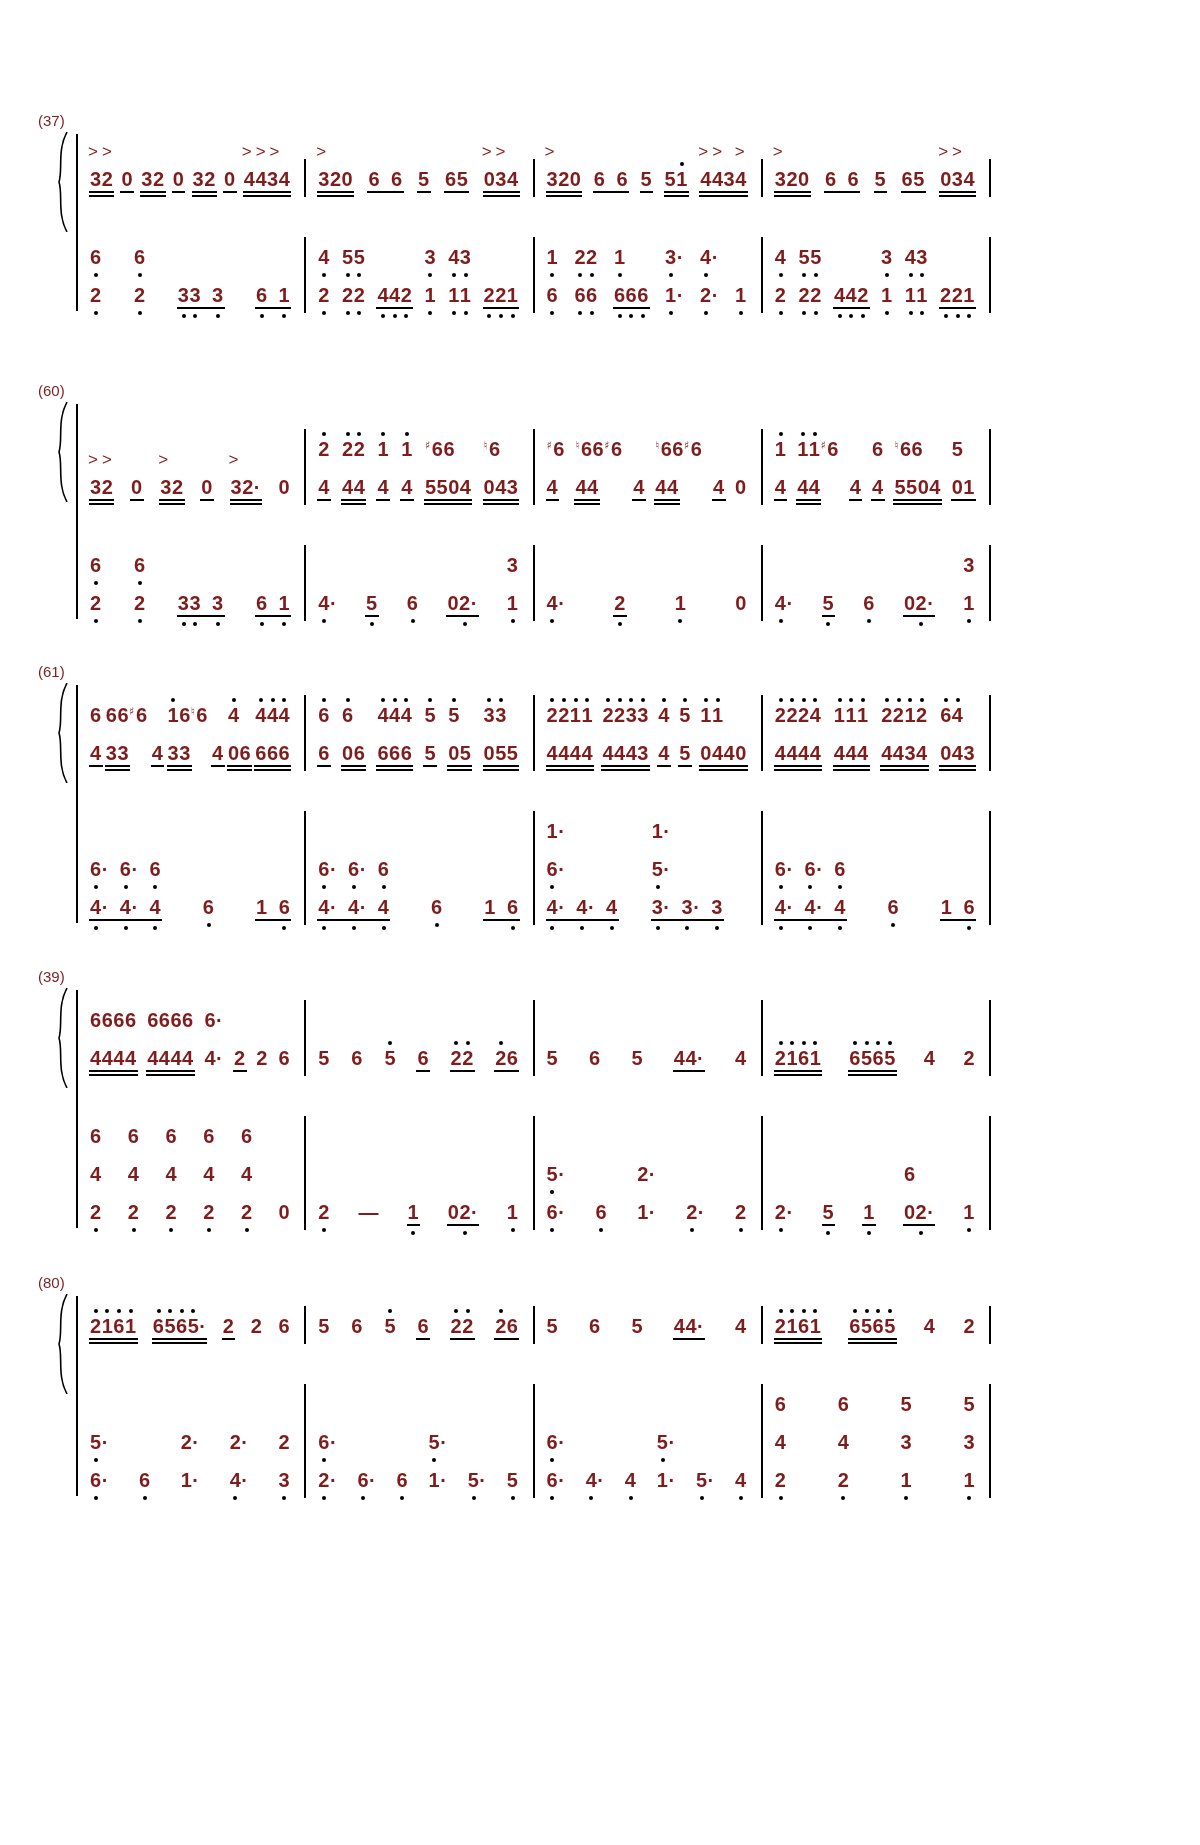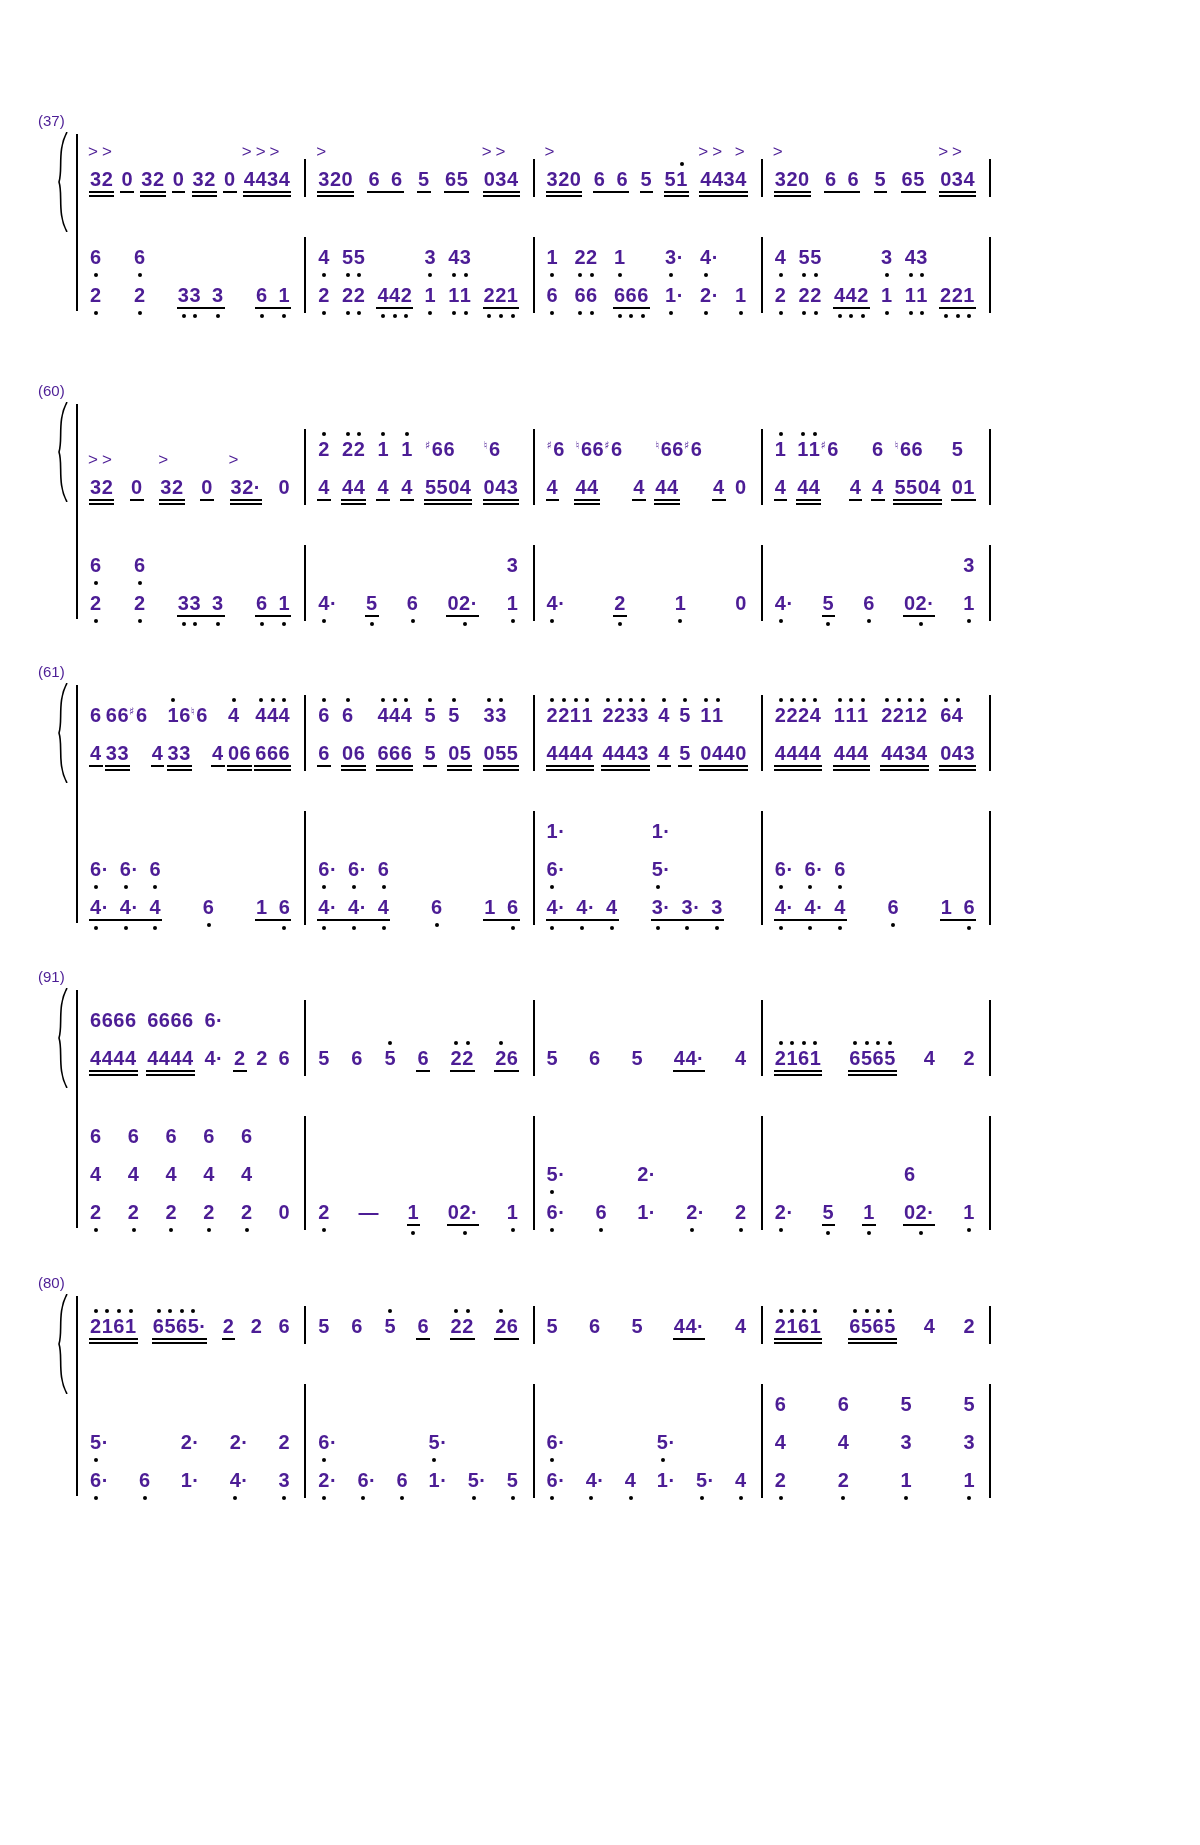--- a/index.html
+++ b/index.html
@@ -1,17 +1,17 @@
 <!DOCTYPE html>
 <html><head>
 <meta charset="utf-8">
 <style>
   html,body{margin:0;padding:0;background:#fff;}
   .page{width:1200px;height:1845px;position:relative;background:#fff;overflow:hidden;
-        font-family:"Liberation Sans",sans-serif;color:#4c1d95;}
+        font-family:"Liberation Sans",sans-serif;color:#7f1d1d;}
   .content{padding-top:112px;}
   .system{margin-left:76px;margin-right:209px;position:relative;}
   .syslabel{font-size:15px;line-height:18px;margin-left:-38px;margin-bottom:2px;font-weight:400;}
   .staves{position:relative;}
   .vline{position:absolute;left:0;top:2px;bottom:2px;width:2.4px;background:#000;}
   .brace{position:absolute;left:-24px;top:0;bottom:0;width:20px;}
   .staffrow{display:flex;align-items:stretch;border-left:0;margin-left:2px;}
   .staffrow.padacc{padding-top:27px;}
   .staffrow.padsm{padding-top:12px;}
   .stavegap{height:40px;}
@@ -931,21 +931,21 @@
                 <div class="slot"></div>
                 <div class="slot">
                   <span class="grp u1"><span class="ch">1</span><span class="sp"></span><span class="ch lo">6</span></span>
                 </div>
               </div>
             </div>
           </div>
         </div>
       </div>
       <div class="system" style="margin-bottom:44px">
-        <div class="syslabel">(91)</div>
+        <div class="syslabel">(39)</div>
         <div class="staves">
           <svg class="brace" viewBox="0 0 20 100" preserveAspectRatio="none">
             <path d="M15 0 C 5 18, 11 38, 7 50 C 11 62, 5 82, 15 100" fill="none" stroke="#000" stroke-width="1.6" vector-effect="non-scaling-stroke"></path>
           </svg>
           <div class="vline"></div>
           <div class="staffrow padsm">
             <div class="measure">
               <div class="mcol">
                 <div class="slot">
                   <span class="grp u0"><span class="ch">6</span><span class="ch">6</span><span class="ch">6</span><span class="ch">6</span></span>

